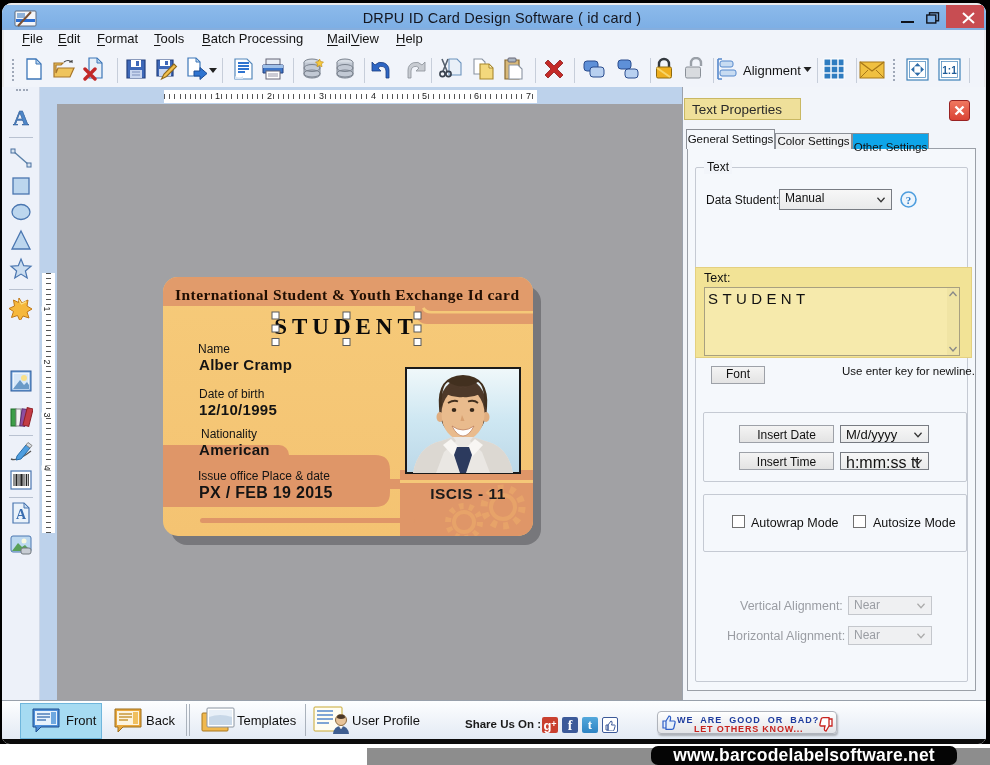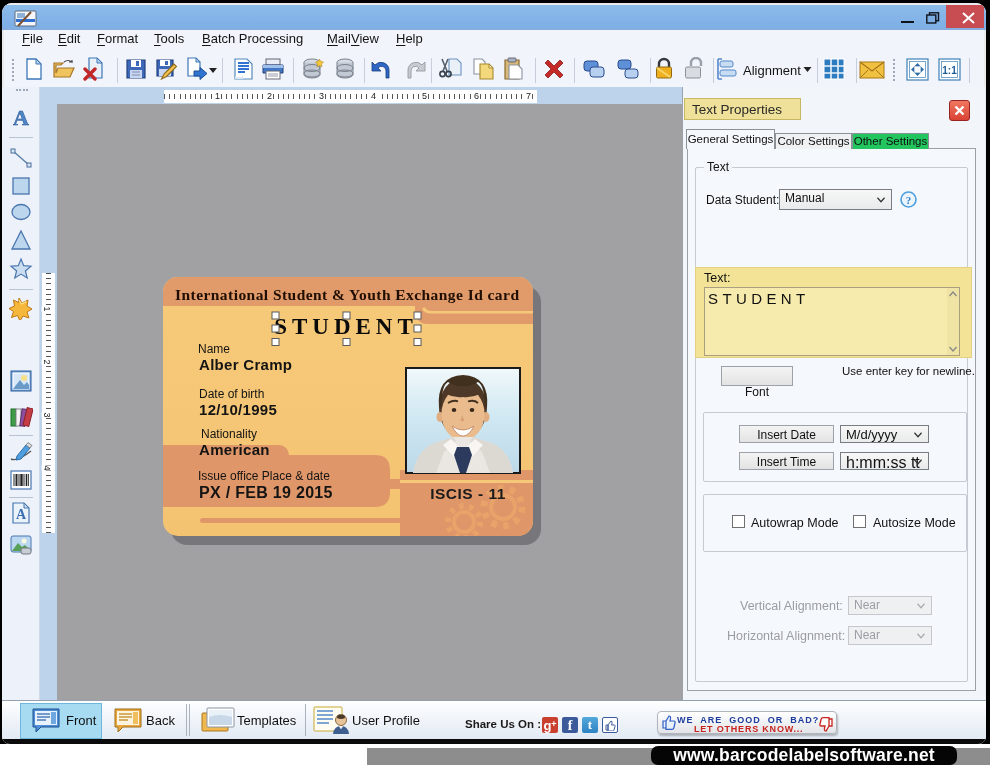--- a/index.html
+++ b/index.html
@@ -37,20 +37,21 @@
 .combo .arr{position:absolute;right:6px;top:4px;width:8px;height:8px;}
 .dis{color:#9A9DA3;border-color:#C4C7CC;background:#EFF0F2;}
 .cb{position:absolute;width:13px;height:13px;background:#FFF;border:1px solid #707070;}
 u{text-decoration:underline;text-underline-offset:2px;}
 </style>
 </head>
 <body>
 <div id="win">
   <div id="titlebar">
     <div class="tstrip"></div>
+    <div id="title">DRPU ID Card Design Software ( id card )</div>
     <svg class="abs" style="left:12px;top:4px" width="24" height="19" viewBox="0 0 24 19">
       <rect x="1" y="2" width="21" height="15" rx="1" fill="#F4F6F9" stroke="#5A6B80"></rect>
       <rect x="2" y="10" width="19" height="3" fill="#2E6FD0"></rect>
       <rect x="3" y="4" width="8" height="5" fill="#8FB2D8"></rect>
       <line x1="4" y1="17" x2="17" y2="3" stroke="#7A5234" stroke-width="2"></line>
     </svg>
     <div class="abs" style="left:899px;top:16px;width:13px;height:2px;background:#10131C"></div>
     <svg class="abs" style="left:924px;top:7px" width="14" height="12" viewBox="0 0 14 12">
       <rect x="3.5" y="0.8" width="9" height="8" fill="none" stroke="#10131C" stroke-width="1.4"></rect>
       <rect x="0.8" y="3" width="9" height="8" fill="#7CAEE4" stroke="#10131C" stroke-width="1.4"></rect>
@@ -402,21 +403,21 @@
   <div id="panel">
     <div class="abs" style="left:1px;top:11px;width:117px;height:22px;background:#EFE09A;border:1px solid #C9B863;font-size:13.5px;color:#2A2A2A;padding:3px 12px 0 7px">Text Properties</div>
     <div class="abs" style="left:266px;top:13px;width:21px;height:21px;background:linear-gradient(#F07860,#D94234);border:1px solid #922;border-radius:3px">
       <svg class="abs" style="left:4px;top:4px" width="11" height="11" viewBox="0 0 11 11">
           <path d="M1.5,1.5 L9.5,9.5 M9.5,1.5 L1.5,9.5" stroke="#FFF" stroke-width="2.4"></path>
         </svg>
     </div>
     <div class="abs" style="left:4px;top:61px;width:289px;height:543px;background:#F5F8FC;border:1px solid #9BA0A8"></div>
     <div class="abs" style="left:3px;top:42px;width:89px;height:20px;background:#F5F8FC;border:1px solid #8C9097;border-bottom:none;font-size:12px;text-align:center;padding-top:3px;z-index:2;white-space:nowrap;font-size:11.5px">General Settings</div>
     <div class="abs" style="left:92px;top:46px;width:77px;height:16px;background:#F0F1F3;border:1px solid #8C9097;border-bottom:none;font-size:12px;text-align:center;padding-top:1px;white-space:nowrap;font-size:11.5px">Color Settings</div>
-    <div class="abs" style="left:169px;top:46px;width:77px;height:16px;background:#22c55e;border:1px solid #8C9097;border-bottom:none;font-size:12px;text-align:center;padding-top:1px;white-space:nowrap;font-size:11.5px">Other Settings</div>
+    <div class="abs" style="left:169px;top:46px;width:77px;height:16px;background:#0ea5e9;border:1px solid #8C9097;border-bottom:none;font-size:12px;text-align:center;padding-top:7px;white-space:nowrap;font-size:11.5px">Other Settings</div>
     <div class="gb" style="left:12px;top:80px;width:273px;height:515px">
         <span class="lbl">Text</span>
       </div>
     <div class="abs" style="left:23px;top:106px;font-size:12px">Data Student:</div>
     <div class="combo" style="left:96px;top:102px;width:113px;height:21px">Manual
       <svg class="arr" width="9" height="9" viewBox="0 0 9 9" style="top:6px">
           <path d="M0.5,2 L4.5,6.5 L8.5,2" fill="none" stroke="#333" stroke-width="1.4"></path>
         </svg>
     </div>
     <svg class="abs" style="left:217px;top:104px" width="17" height="17" viewBox="0 0 17 17">
@@ -428,21 +429,21 @@
     <div class="abs" style="left:21px;top:200px;width:256px;height:69px;background:#F6EAAC;border:1px solid #A8A080"></div>
     <div class="abs" style="left:25px;top:203px;font-size:15px;letter-spacing:4.4px;color:#111">STUDENT</div>
     <div class="abs" style="left:264px;top:201px;width:12px;height:67px;background:#F0E4A4">
       <svg width="8" height="6" viewBox="0 0 8 6" style="position:absolute;left:2px;top:3px">
           <path d="M0.5,5 L4,1 L7.5,5" fill="none" stroke="#888" stroke-width="1.3"></path>
         </svg>
       <svg width="8" height="6" viewBox="0 0 8 6" style="position:absolute;left:2px;bottom:3px">
           <path d="M0.5,1 L4,5 L7.5,1" fill="none" stroke="#888" stroke-width="1.3"></path>
         </svg>
     </div>
-    <div class="btn" style="left:38px;top:279px;width:72px;height:18px;padding-top:18px">Font</div>
+    <div class="btn" style="left:28px;top:279px;width:54px;height:18px;padding-top:0">Font</div>
     <div class="abs" style="left:159px;top:278px;font-size:11.5px;white-space:nowrap">Use enter key for newline.</div>
     <div class="gb" style="left:20px;top:325px;width:264px;height:70px"></div>
     <div class="btn" style="left:56px;top:338px;width:95px;height:18px;padding-top:2px">Insert Date</div>
     <div class="combo" style="left:157px;top:338px;width:89px;height:18px;font-size:13px">M/d/yyyy
       <svg class="arr" width="9" height="9" viewBox="0 0 9 9" style="top:5px">
           <path d="M0.5,2 L4.5,6.5 L8.5,2" fill="none" stroke="#333" stroke-width="1.4"></path>
         </svg>
     </div>
     <div class="btn" style="left:56px;top:365px;width:95px;height:18px;padding-top:2px">Insert Time</div>
     <div class="combo" style="left:157px;top:365px;width:89px;height:18px;font-size:16px">h:mm:ss tt

